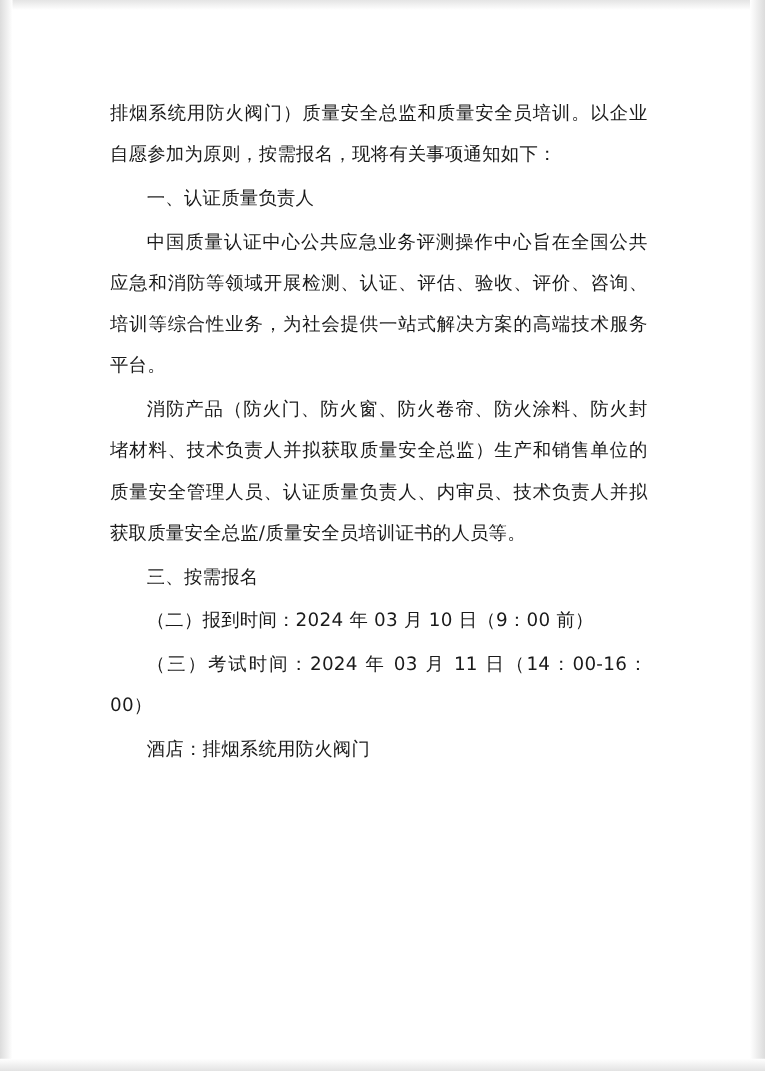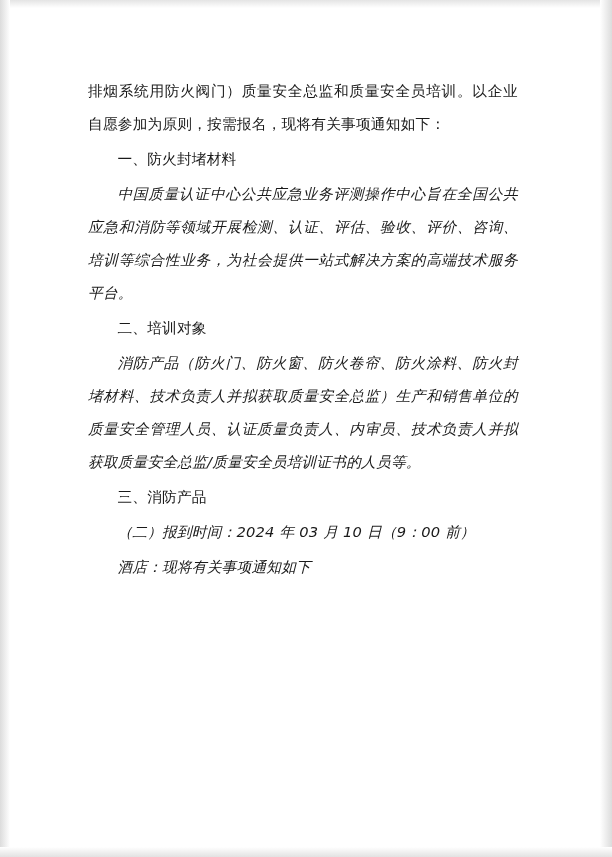--- a/index.html
+++ b/index.html
@@ -33,21 +33,20 @@
     font-family: "DejaVu Sans", "Liberation Sans", sans-serif;
     font-size: 14.7px;
     line-height: 33px;
     color: #1a1a1a;
     text-align: justify;
     text-justify: inter-ideograph;
     letter-spacing: 0.2px;
   }
   p.indent {
     text-indent: 2em;
-    font-style: italic;
   }
   p.heading {
     text-indent: 2em;
   }
   .doc-body p:last-child {
     margin-bottom: 0;
   }
   
   .edge-left {
     position: absolute;
@@ -86,21 +85,21 @@
 <body>
 
 <div id="page">
   <div class="edge-top"></div>
   <div class="edge-left"></div>
   <div class="edge-right"></div>
   <div class="edge-bottom"></div>
 
   <div class="doc-body">
     <p>排烟系统用防火阀门）质量安全总监和质量安全员培训。以企业自愿参加为原则，按需报名，现将有关事项通知如下：</p>
-    <p class="heading">一、防火封堵材料</p>
+    <p class="heading">一、认证质量负责人</p>
     <p class="indent">中国质量认证中心公共应急业务评测操作中心旨在全国公共应急和消防等领域开展检测、认证、评估、验收、评价、咨询、培训等综合性业务，为社会提供一站式解决方案的高端技术服务平台。</p>
-    <p class="heading">二、培训对象</p>
     <p class="indent">消防产品（防火门、防火窗、防火卷帘、防火涂料、防火封堵材料、技术负责人并拟获取质量安全总监）生产和销售单位的质量安全管理人员、认证质量负责人、内审员、技术负责人并拟获取质量安全总监/质量安全员培训证书的人员等。</p>
-    <p class="heading">三、消防产品</p>
+    <p class="heading">三、按需报名</p>
     <p class="indent">（二）报到时间：2024 年 03 月 10 日（9：00 前）</p>
-    <p class="indent">酒店：现将有关事项通知如下</p>
+    <p class="indent">（三）考试时间：2024 年 03 月 11 日（14：00-16：00）</p>
+    <p class="indent">酒店：排烟系统用防火阀门</p>
   </div>
 </div>
 
 </body></html>

